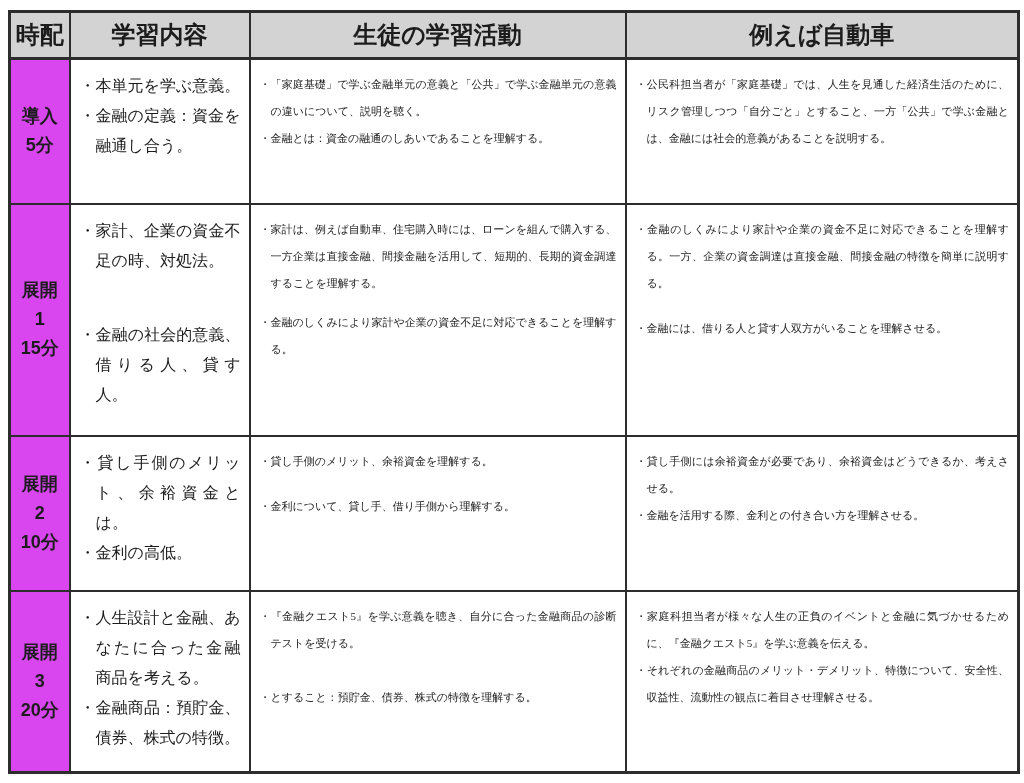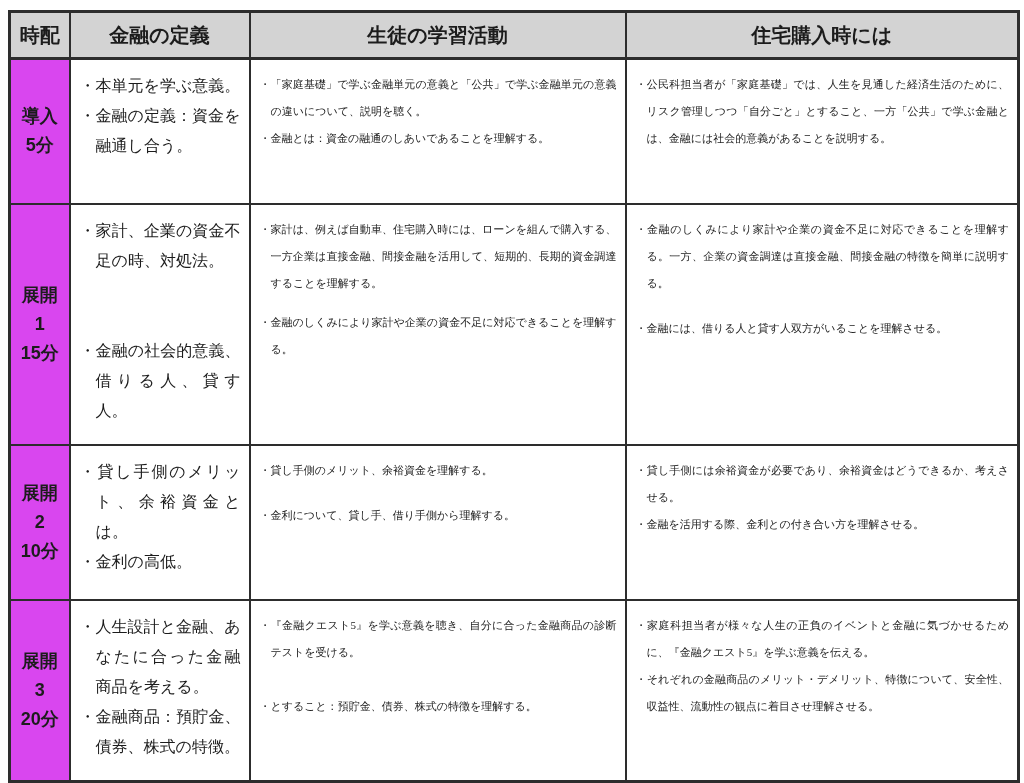--- a/index.html
+++ b/index.html
@@ -15,34 +15,34 @@
   }
   col.c-time{width:60px;}
   col.c-content{width:180px;}
   col.c-activity{width:376px;}
   col.c-notes{width:393px;}
   th,td{border:2px solid #2d2d2d;vertical-align:top;}
   thead th{
     background:#d3d3d3;
     border-bottom:3px solid #2d2d2d;
     font-family:"Liberation Sans","DejaVu Sans",sans-serif;
-    font-weight:bold;font-size:20px;text-align:center;vertical-align:middle;
+    font-weight:bold;font-size:24px;text-align:center;vertical-align:middle;
     height:40px;padding:2px;
   }
   tbody th.time-cell{
     background:#d946ef;
     font-family:"Liberation Sans","DejaVu Sans",sans-serif;
     font-weight:bold;font-size:18px;line-height:29px;
     text-align:center;vertical-align:middle;padding:2px;
   }
   tbody td{padding:11px 8px 18px 9px;text-align:justify;font-family:Liberation Serif, serif;}
   td.c2{font-size:16px;line-height:30px;}
   td.c3,td.c4{font-size:11px;line-height:27px;}
   tbody p{margin:0;padding-left:1em;text-indent:-1em;}
-  .gap-xl{margin-top:60px;}
+  .gap-xl{margin-top:44px;}
   .gap-lg{margin-top:18px;}
   .gap-md{margin-top:27px;}
   .gap-sm{margin-top:12px;}
   tr.r-intro{height:145px;}
   tr.r-dev1{height:232px;}
   tr.r-dev2{height:155px;}
   tr.r-dev3{height:180px;}
 </style>
 </head>
 <body>
@@ -51,23 +51,23 @@
   <table class="plan">
     <colgroup>
       <col class="c-time">
         <col class="c-content">
         <col class="c-activity">
         <col class="c-notes">
     </colgroup>
     <thead>
       <tr>
         <th>時配</th>
-        <th>金融の定義</th>
+        <th>学習内容</th>
         <th>生徒の学習活動</th>
-        <th>住宅購入時には</th>
+        <th>例えば自動車</th>
       </tr>
     </thead>
     <tbody>
 
       <tr class="r-intro">
         <th class="time-cell">
           <div>導入</div>
           <div>5分</div>
         </th>
         <td class="c2">

